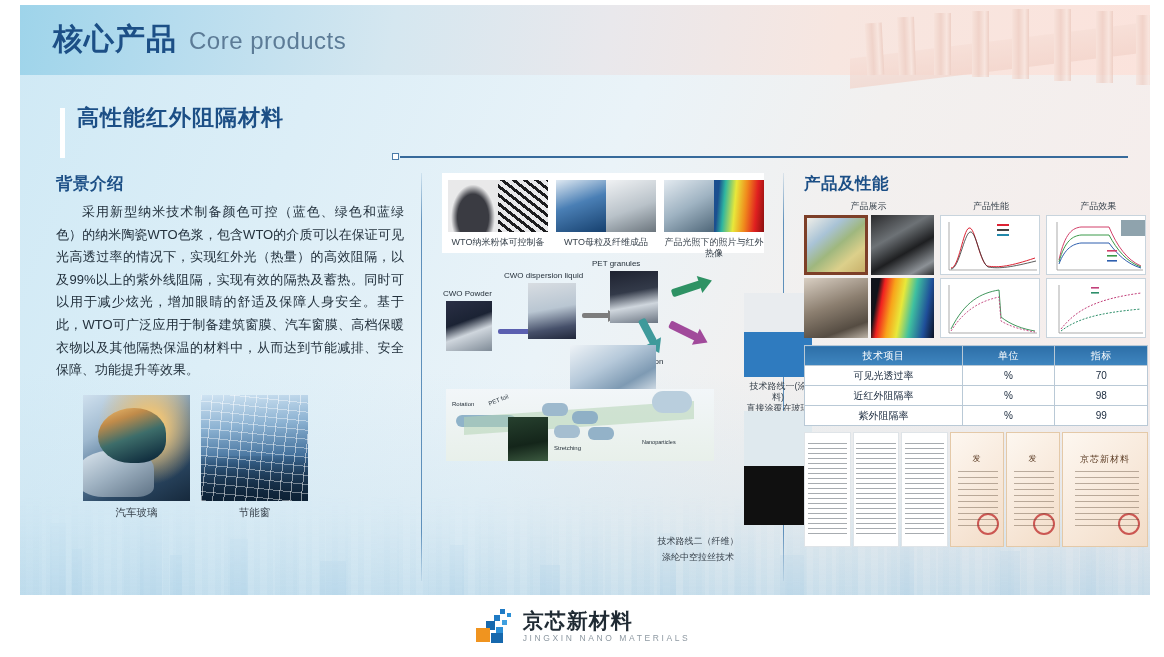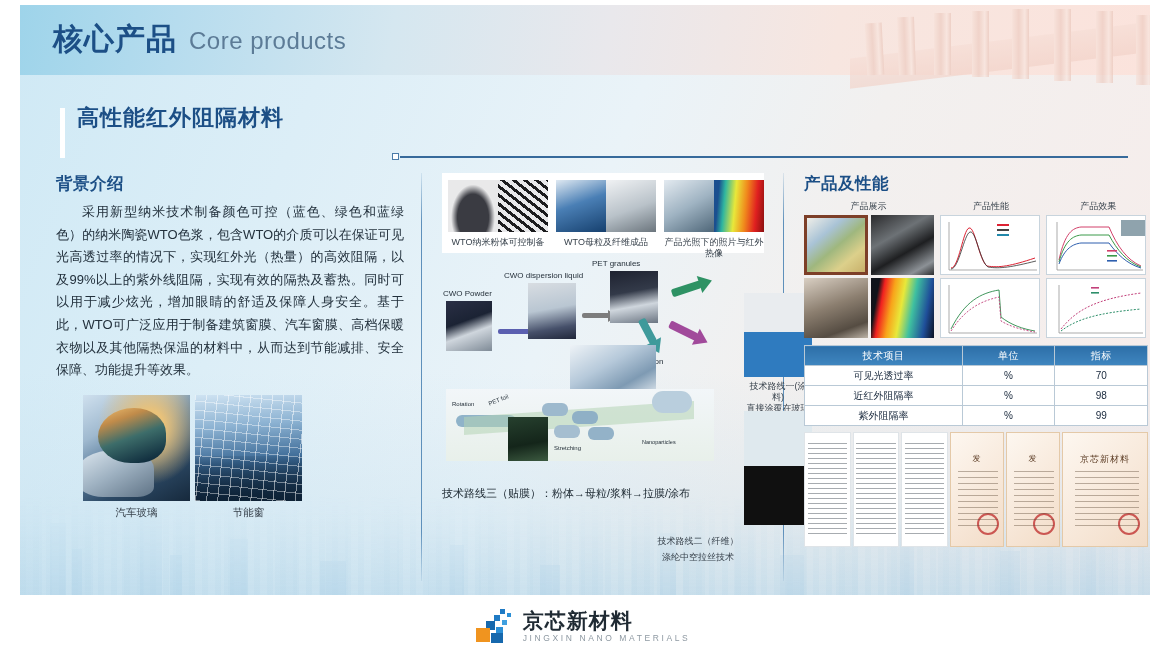--- a/index.html
+++ b/index.html
@@ -110,21 +110,21 @@
 
   
   .ph { position: relative; overflow: hidden; background: #dfe7ec; }
   .cap {
     font-size: 10.5px; color: #38424c; text-align: center;
     line-height: 13px; margin-top: 5px;
   }
   .cap.sm { font-size: 9px; line-height: 11px; }
 
   
-  .photo-row { position: absolute; left: 27px; top: 222px; display: flex; gap: 5px; }
+  .photo-row { position: absolute; left: 27px; top: 222px; display: flex; gap: 11px; }
   .pcell { width: 107px; }
   .pimg { width: 107px; height: 106px; }
 
   .car {
     background:
       radial-gradient(ellipse at 62% 30%, #e9c27a 0 16%, rgba(233,194,122,0) 55%),
       linear-gradient(150deg,#cfe0ee 0%, #9fb9cf 28%, #5d7f9e 48%, #2d4a66 70%, #16293c 100%);
   }
   .car::after {
     content:""; position:absolute; left:14%; top:12%; width:64%; height:52%;
@@ -377,21 +377,20 @@
             <span style="position:absolute;left:142px;top:38px;width:26px;height:13px;background:#93b2c8;border-radius:6px;display:block"></span>
             <span style="position:absolute;left:206px;top:2px;width:40px;height:22px;background:#b9cedd;border-radius:11px;display:block"></span>
             <span class="lab" style="left:6px;top:12px;font-size:6px">Rotation</span>
             <span class="lab" style="left:42px;top:8px;font-size:6px;transform:rotate(-22deg)">PET foil</span>
             <span class="lab" style="left:108px;top:56px;font-size:6px">Stretching</span>
             <span class="lab" style="left:196px;top:50px;font-size:5.5px">Nanoparticles</span>
             <span class="ph" style="position:absolute;left:62px;top:28px;width:40px;height:44px;background:linear-gradient(170deg,#26402e,#14251a 60%,#3c5a40);display:block"></span>
           </div>
         </div>
 
-        <div class="cap" style="text-align:left;font-size:11px;margin-top:8px;color:#1b2730">技术路线三（贴膜）：粉体→母粒/浆料→拉膜/涂布</div>
       </div>
 
       <div style="position:absolute;left:688px;top:120px;width:68px">
         <div class="ph" style="width:68px;height:84px;background:linear-gradient(180deg,#e9ecef 0 46%,#2f7bbf 46% 100%)"></div>
         <div class="cap sm" style="margin-top:4px">技术路线一(涂料)</div>
         <div class="cap sm" style="margin-top:0">直接涂覆在玻璃表面</div>
       </div>
       <div style="position:absolute;left:688px;top:238px;width:68px">
         <div class="ph" style="width:68px;height:114px;background:linear-gradient(180deg,#dfe9ee 0 48%,#101010 48% 100%)"></div>
       </div>

